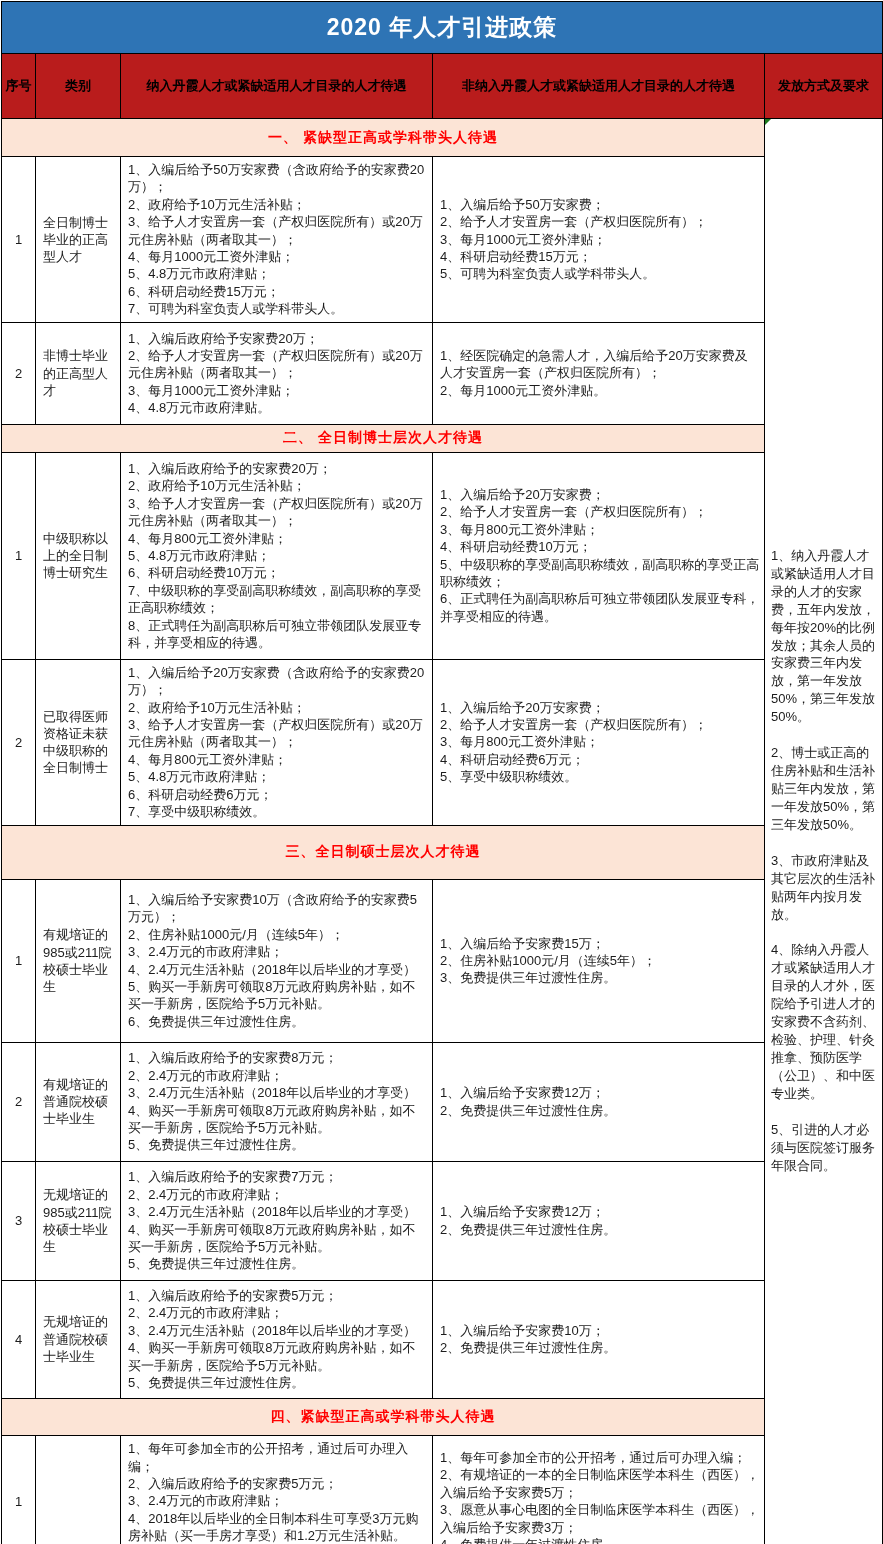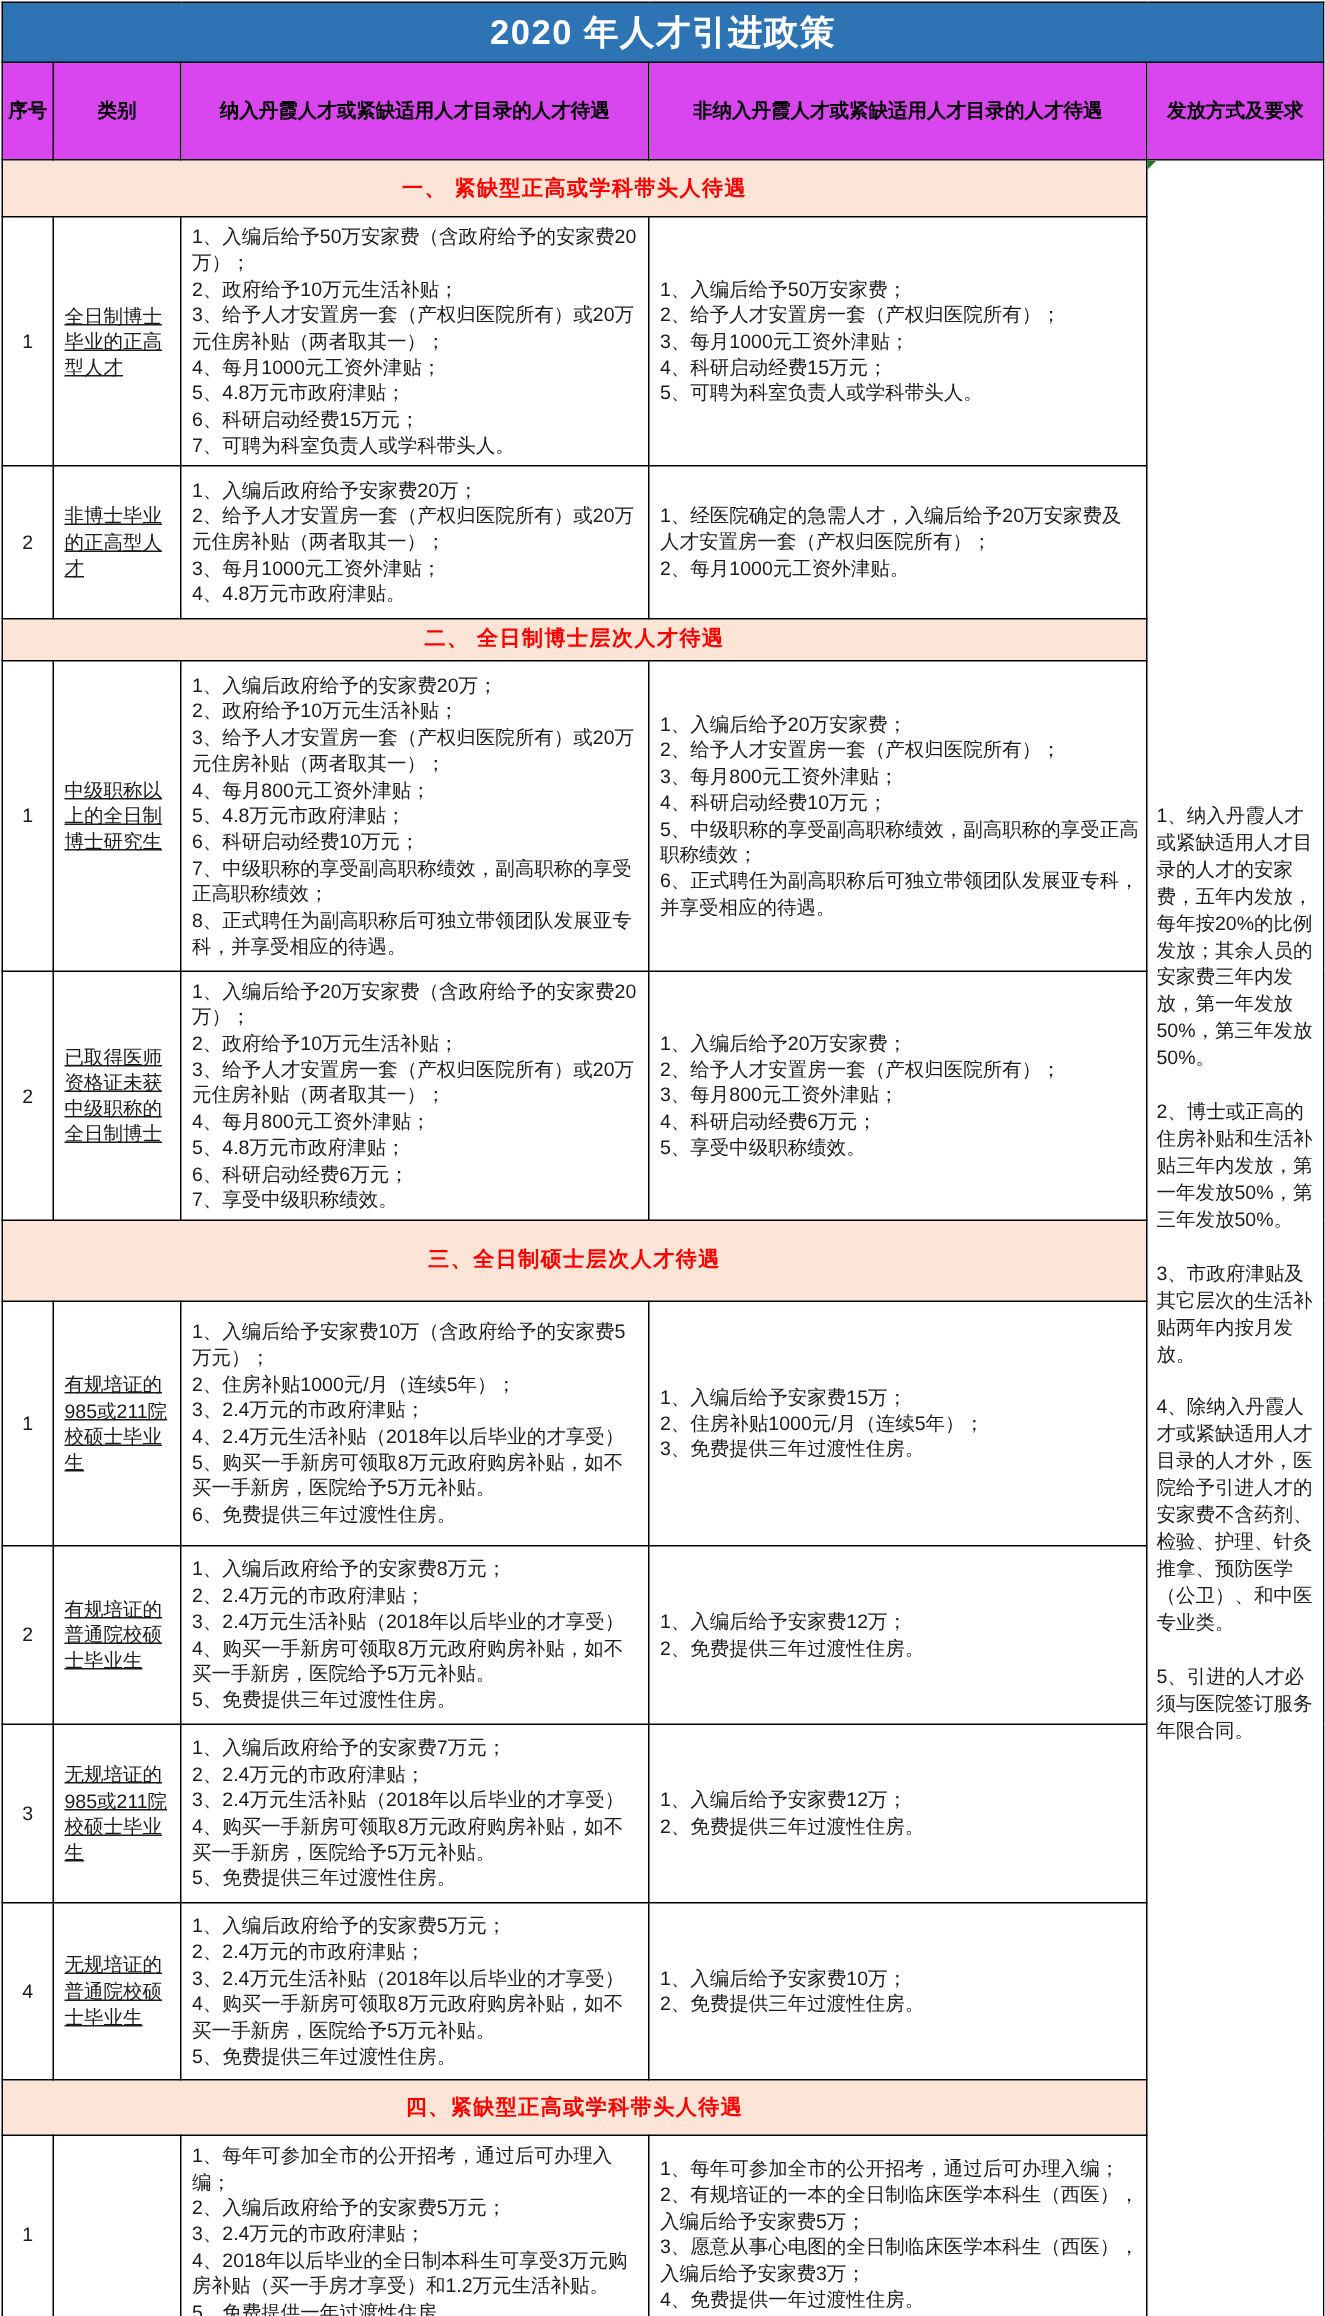--- a/index.html
+++ b/index.html
@@ -2,47 +2,47 @@
 <html><head>
 <meta charset="utf-8">
 <style>
   html,body{margin:0;padding:0;background:#fff;}
   body{font-family:"Liberation Sans","DejaVu Sans",sans-serif;color:#1c1c1c;}
   .sheet{width:883px;height:1544px;box-sizing:border-box;background:#fff;}
   table.policy{border-collapse:collapse;table-layout:fixed;width:881px;margin:1px;}
   table.policy td{border:1px solid #000;vertical-align:middle;box-sizing:border-box;overflow:hidden;}
   td.title-cell{background:#2E74B5;color:#fff;text-align:center;font-weight:bold;
     font-size:23px;letter-spacing:1px;border:1px solid #000;}
-  td.head{background:#d946ef;font-weight:bold;text-align:center;font-size:13px;
+  td.head{background:#b91c1c;font-weight:bold;text-align:center;font-size:13px;
     color:#000;padding:2px 2px;}
   td.band{background:#FCE4D6;color:#FF0000;font-weight:bold;text-align:center;
     font-size:14px;letter-spacing:1px;}
   td.no{text-align:center;font-size:13px;}
-  td.cat{font-size:13px;padding:3px 4px 3px 7px;line-height:1.32;text-decoration:underline;}
+  td.cat{font-size:13px;padding:3px 4px 3px 7px;line-height:1.32;}
   td.ben{font-size:13px;padding:4px 4px 4px 7px;line-height:1.34;white-space:pre-line;text-align:left;}
   td.notes{font-size:13px;padding:4px 3px 4px 6px;line-height:1.38;white-space:pre-line;
     text-align:left;vertical-align:middle;position:relative;}
   .tri{position:absolute;top:0;left:0;width:0;height:0;
     border-top:6px solid #1e7a1e;border-right:6px solid transparent;}
 </style>
 </head>
 <body>
 
 <div class="sheet">
 <table class="policy">
   <colgroup>
     <col style="width:34px">
         <col style="width:85px">
         <col style="width:312px">
     <col style="width:332px">
         <col style="width:118px">
   </colgroup>
 
   <tbody>
-        <tr style="height:40px">
+        <tr style="height:52px">
     <td class="title-cell" colspan="5">2020 年人才引进政策</td>
   </tr>
 
   <tr style="height:65px">
     <td class="head">序号</td>
     <td class="head">类别</td>
     <td class="head">纳入丹霞人才或紧缺适用人才目录的人才待遇</td>
     <td class="head">非纳入丹霞人才或紧缺适用人才目录的人才待遇</td>
     <td class="head">发放方式及要求</td>
   </tr>

